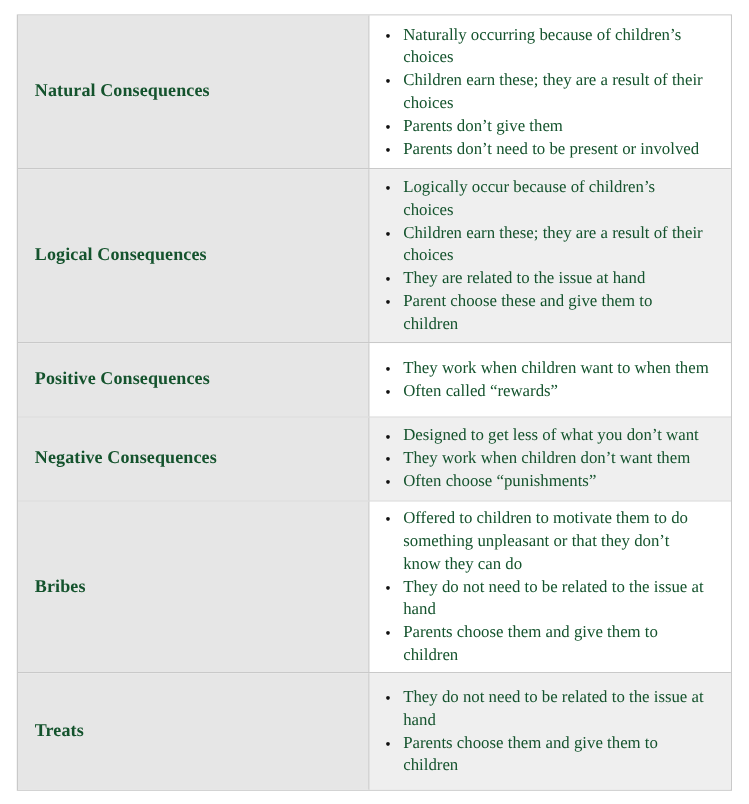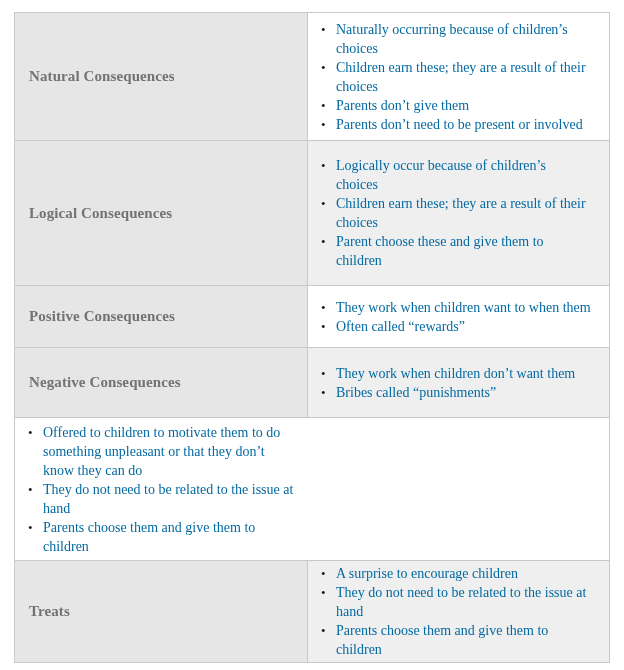--- a/index.html
+++ b/index.html
@@ -33,41 +33,41 @@
     flex: 0 0 293px;
     background: #e6e6e6;
     border-right: 1px solid #c9c9c9;
     display: flex;
     align-items: center;
     padding: 3px 10px 3px 14px;
   }
   .term-label {
     font-weight: bold;
     font-size: 15px;
-    color: #737373;
+    color: #14532d;
     letter-spacing: 0.1px;
   }
   .desc-cell {
     flex: 1 1 auto;
     background: #ffffff;
     display: flex;
     align-items: center;
     padding: 3px 6px 3px 28px;
   }
   .row.shaded .desc-cell { background: #efefef; align-items: center; }
   ul.bullets {
     list-style: none;
     margin: 0;
     padding: 0;
   }
   ul.bullets li {
     position: relative;
     font-size: 14px;
     line-height: 19px;
-    color: #0369a1;
+    color: #14532d;
     white-space: pre-line;
   }
   ul.bullets li::before {
     content: "\2022";
     position: absolute;
     left: -15px;
     top: 0px;
     font-size: 13px;
     color: #111111;
   }
@@ -96,20 +96,21 @@
   <div class="row shaded">
     <div class="cell term-cell">
       <span class="term-label">Logical Consequences</span>
     </div>
     <div class="cell desc-cell">
       <ul class="bullets">
             <li>Logically occur because of children’s
 choices</li>
             <li>Children earn these; they are a result of their
 choices</li>
+            <li>They are related to the issue at hand</li>
             <li>Parent choose these and give them to
 children</li>
           </ul>
     </div>
   </div>
 
   <div class="row">
     <div class="cell term-cell">
       <span class="term-label">Positive Consequences</span>
     </div>
@@ -120,47 +121,50 @@
           </ul>
     </div>
   </div>
 
   <div class="row shaded">
     <div class="cell term-cell">
       <span class="term-label">Negative Consequences</span>
     </div>
     <div class="cell desc-cell">
       <ul class="bullets">
+            <li>Designed to get less of what you don’t want</li>
             <li>They work when children don’t want them</li>
-            <li>Bribes called “punishments”</li>
+            <li>Often choose “punishments”</li>
           </ul>
     </div>
   </div>
 
   <div class="row">
+    <div class="cell term-cell">
+      <span class="term-label">Bribes</span>
+    </div>
     <div class="cell desc-cell">
       <ul class="bullets">
             <li>Offered to children to motivate them to do
 something unpleasant or that they don’t
 know they can do</li>
             <li>They do not need to be related to the issue at
 hand</li>
             <li>Parents choose them and give them to
 children</li>
           </ul>
     </div>
   </div>
 
   <div class="row shaded">
     <div class="cell term-cell">
       <span class="term-label">Treats</span>
     </div>
     <div class="cell desc-cell">
       <ul class="bullets">
-            <li>A surprise to encourage children</li>
             <li>They do not need to be related to the issue at
 hand</li>
             <li>Parents choose them and give them to
 children</li>
           </ul>
     </div>
   </div>
 </div>
 </div>
 

